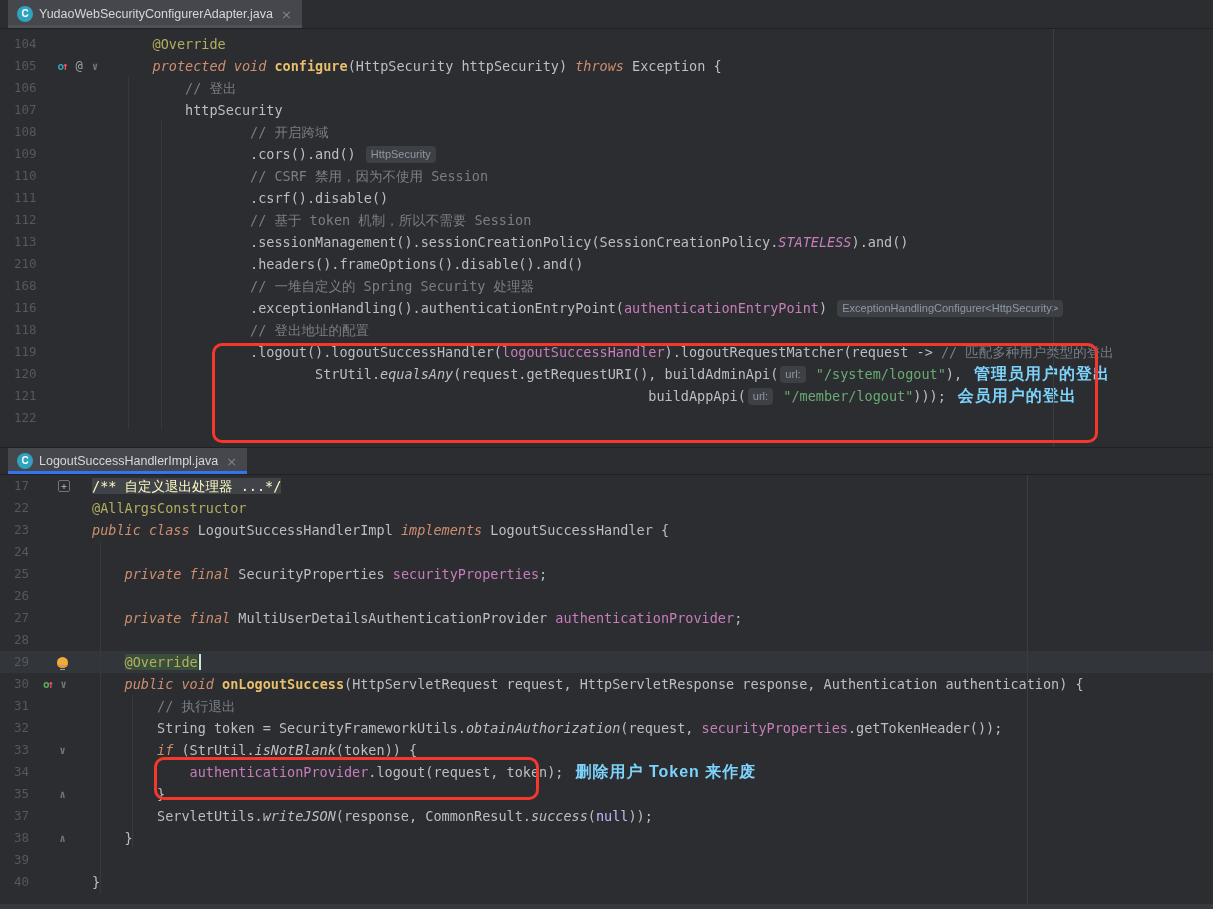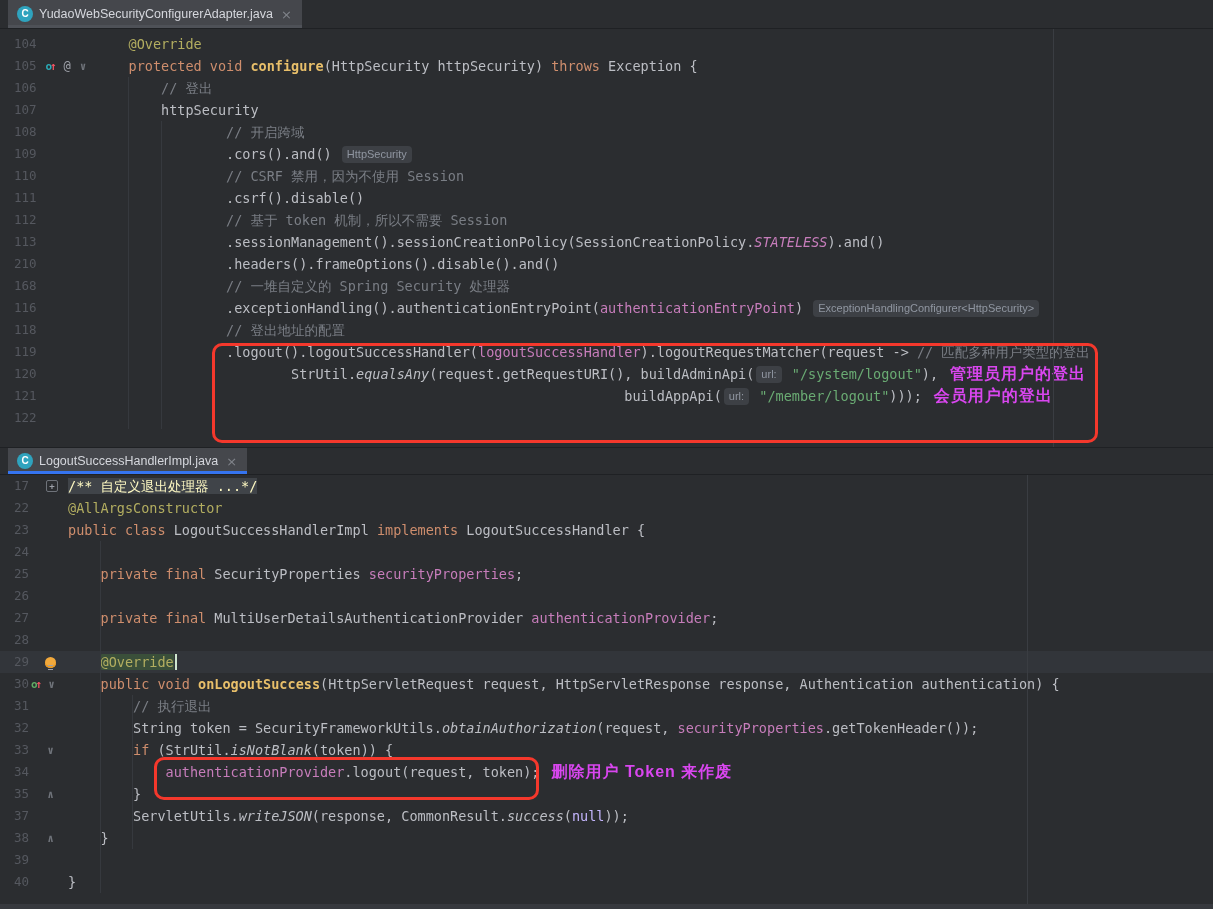--- a/index.html
+++ b/index.html
@@ -17,46 +17,46 @@
   .tab.focused .underline{background:#3574F0;}
   .tab-label{font:12.5px "Liberation Sans",sans-serif;color:#D5D7DD;white-space:nowrap;}
   .class-icon{width:16px;height:16px;border-radius:50%;background:#2FA3BE;color:#fff;
        font:bold 10px/16px "Liberation Sans",sans-serif;text-align:center;flex:0 0 16px;}
   .close-icon{color:#80848B;font:13px/13px "DejaVu Sans",sans-serif;margin-left:2px;}
   
   .editor{position:relative;overflow:hidden;background:#2B2D30;}
   .editor.p0{height:414px;padding-top:4px;box-sizing:content-box;}
   .editor.p1{height:438px;}
   .row{display:flex;height:22px;line-height:22px;white-space:pre;
-       font:13.5px/22px "DejaVu Sans Mono",monospace;}
+       font:13.5px/22px "DejaVu Sans Mono",monospace;gap:12px;}
   .row.active{background:#32353A;}
   .ln{color:#55585F;font-size:12.5px;text-align:left;flex:none;padding-left:14px;}
   .p0row .ln{width:30px;}
   .p1row .ln{width:16px;}
   .gz{flex:none;display:flex;align-items:center;}
   .p0row .gz{width:48px;justify-content:flex-start;}
   .p1row .gz{width:30px;justify-content:flex-end;}
   .code{flex:1 1 auto;}
   .p0row .code{padding-left:4px;}
   .p1row .code{padding-left:8px;}
   
   .tk-d{color:#BCBEC4;}
-  .tk-k{color:#CF8E6D;}
+  .tk-k{color:#CF8E6D;font-style:italic;}
   .tk-m{color:#E8BF6A;font-weight:700;}
   .tk-a{color:#B3AE60;}
   .tk-c{color:#7A7E85;}
   .tk-s{color:#6AAB73;}
   .tk-f{color:#C77DBB;}
   .tk-sf{color:#C77DBB;font-style:italic;margin-top:16px;}
   .tk-sm{color:#BCBEC4;font-style:italic;}
   .tk-n{color:#c4b5fd;}
   .tk-hl{color:#B3AE60;background:#3A4F3A;border-radius:1px;}
   .tk-h{display:inline-block;font:11px/15px "Liberation Sans",sans-serif;background:#3D4045;
         color:#9096A1;border-radius:4px;padding:1px 5px;margin:0 2px;vertical-align:1px;}
-  .tk-r{font:700 16px/22px "Liberation Sans",sans-serif;color:#d946ef;margin-left:12px;
+  .tk-r{font:700 16px/22px "Liberation Sans",sans-serif;color:#7dd3fc;margin-left:12px;
         letter-spacing:1px;}
   .caret{display:inline-block;width:2px;height:16px;background:#CFE6CF;vertical-align:-3px;
         margin-left:1px;}
   
   .gicon{width:15px;height:16px;display:inline-flex;align-items:center;justify-content:center;
         margin:0 2px 0 0;font:700 11px "DejaVu Sans Mono",monospace;color:#6F737A;font-style:normal;}
   .gicon i{font-style:normal;}
   .gicon .io{color:#2AACB8;font-weight:700;}
   .gicon .io.g{color:#5FAD65;}
   .gicon .ia{color:#F75464;margin-left:-2px;}

